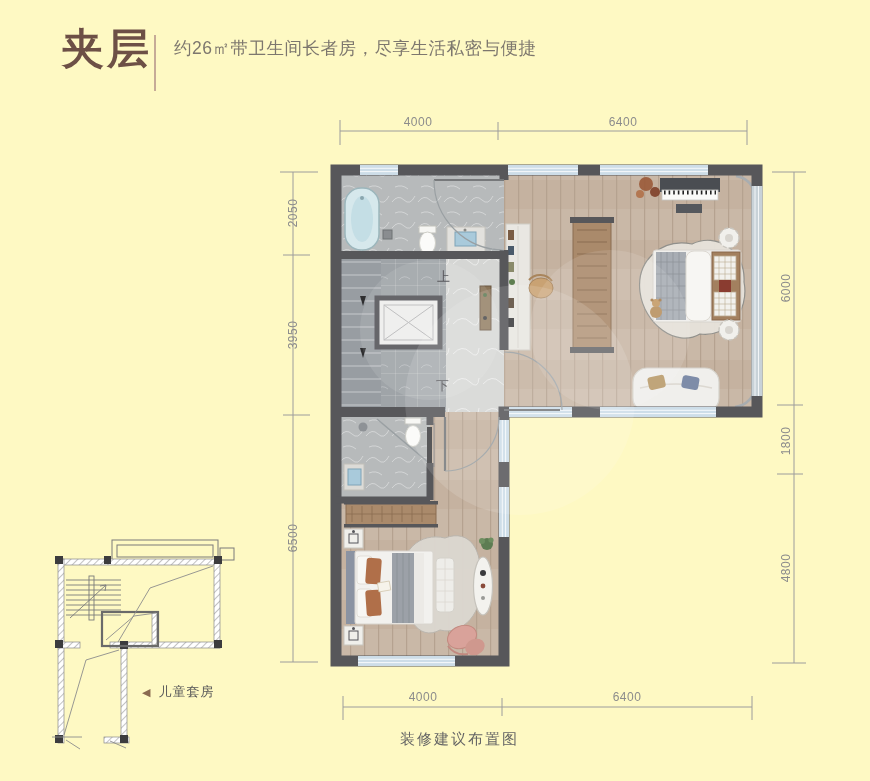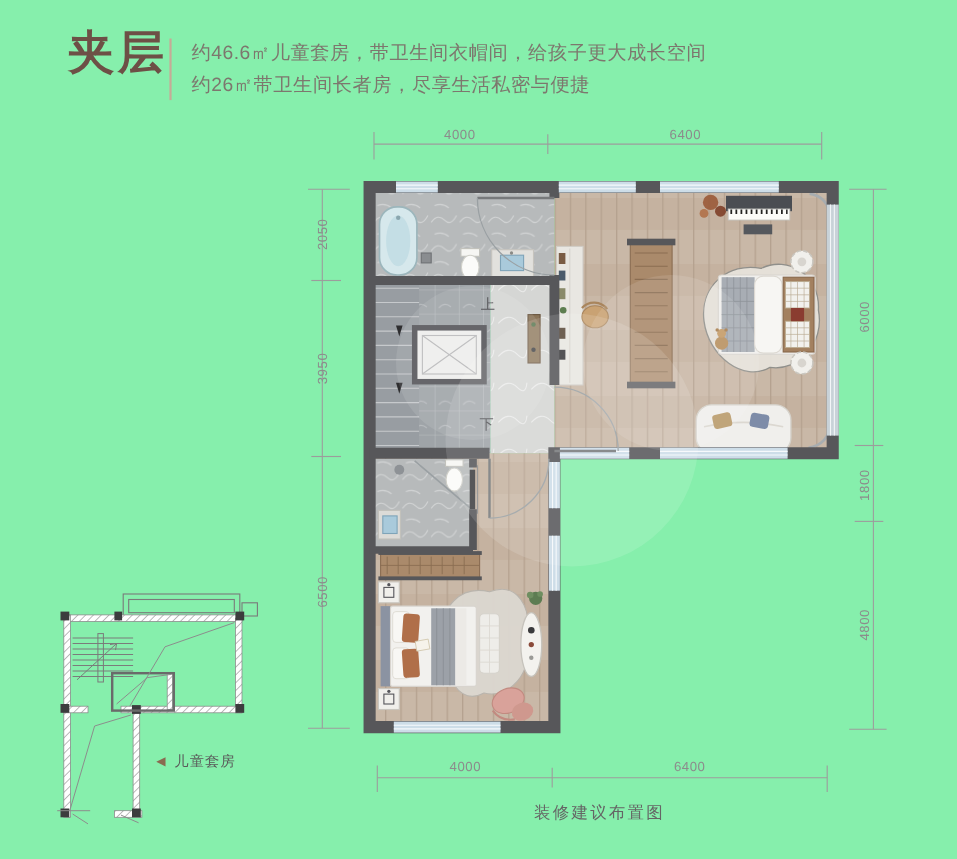--- a/index.html
+++ b/index.html
@@ -1,41 +1,40 @@
 <!DOCTYPE html>
 <html><head>
 <meta charset="utf-8">
 <style>
   html,body{margin:0;padding:0;background:#fff;}
-  .page{position:relative;width:870px;height:781px;background:#86efac;overflow:hidden;
+  .page{position:relative;width:870px;height:781px;background:#fef9c3;overflow:hidden;
         font-family:"Liberation Sans","DejaVu Sans",sans-serif;}
   
   .hdr-title{position:absolute;left:62px;top:28px;font-family:"Liberation Serif","DejaVu Serif",serif;
              font-size:42px;font-weight:600;color:#6d5046;letter-spacing:3px;line-height:1;}
   .hdr-div{position:absolute;left:154px;top:35px;width:2px;height:56px;background:#c4a democratic;background:#c6ab97;}
   .hdr-desc{position:absolute;left:174px;top:34px;font-size:17.5px;color:#7d776e;line-height:29px;letter-spacing:0.5px;}
   
-  .caption{position:absolute;left:400px;top:730px;width:290px;text-align:center;
+  .caption{position:absolute;left:400px;top:730px;width:290px;text-align:left;
            font-size:15px;color:#656565;letter-spacing:2px;}
   .struct-label{position:absolute;left:142px;top:683px;font-size:13px;color:#5a5a5a;
                 letter-spacing:1px;display:flex;align-items:center;gap:7px;}
   .struct-label .tri{color:#8a6a50;font-size:11px;line-height:1;}
   svg{position:absolute;left:0;top:0;}
   svg text.dim{font-family:"Liberation Sans",sans-serif;font-size:12px;fill:#8c8c8c;letter-spacing:0.5px;}
   svg text.updown{font-family:"Liberation Sans",sans-serif;font-size:13px;fill:#46464a;}
 </style>
 </head>
 <body>
 
 <div class="page">
 
   <div class="hdr-title">夹层</div>
   <div class="hdr-div"></div>
   <div class="hdr-desc">
-    <div>约46.6㎡儿童套房，带卫生间衣帽间，给孩子更大成长空间</div>
     <div>约26㎡带卫生间长者房，尽享生活私密与便捷</div>
   </div>
 
   <svg width="870" height="781" viewBox="0 0 870 781">
     <defs>
       <pattern id="wood" width="14" height="60" patternUnits="userSpaceOnUse">
         <rect width="14" height="60" fill="#c9b8a7"></rect>
         <rect x="0" width="1.2" height="60" fill="rgba(130,105,82,0.28)"></rect>
         <rect x="1" y="0" width="13" height="29" fill="rgba(160,130,100,0.10)"></rect>
       </pattern>

